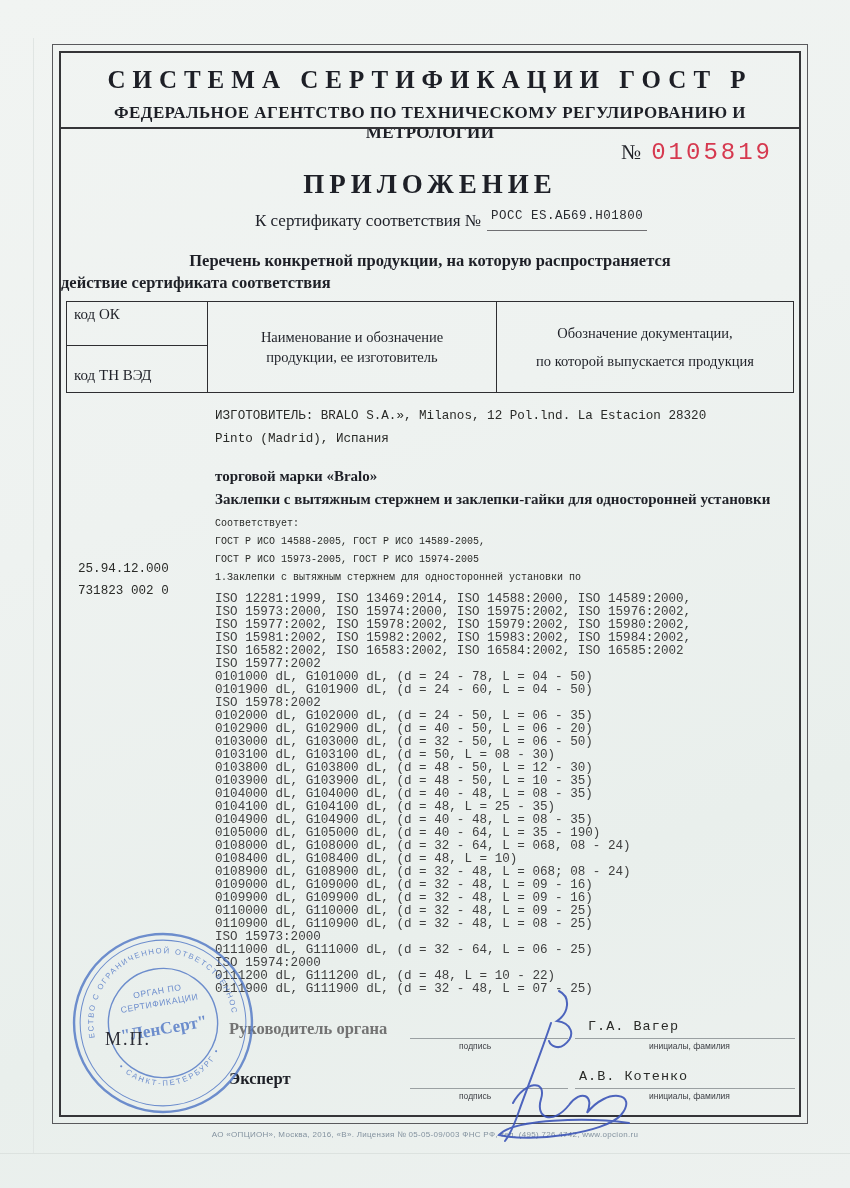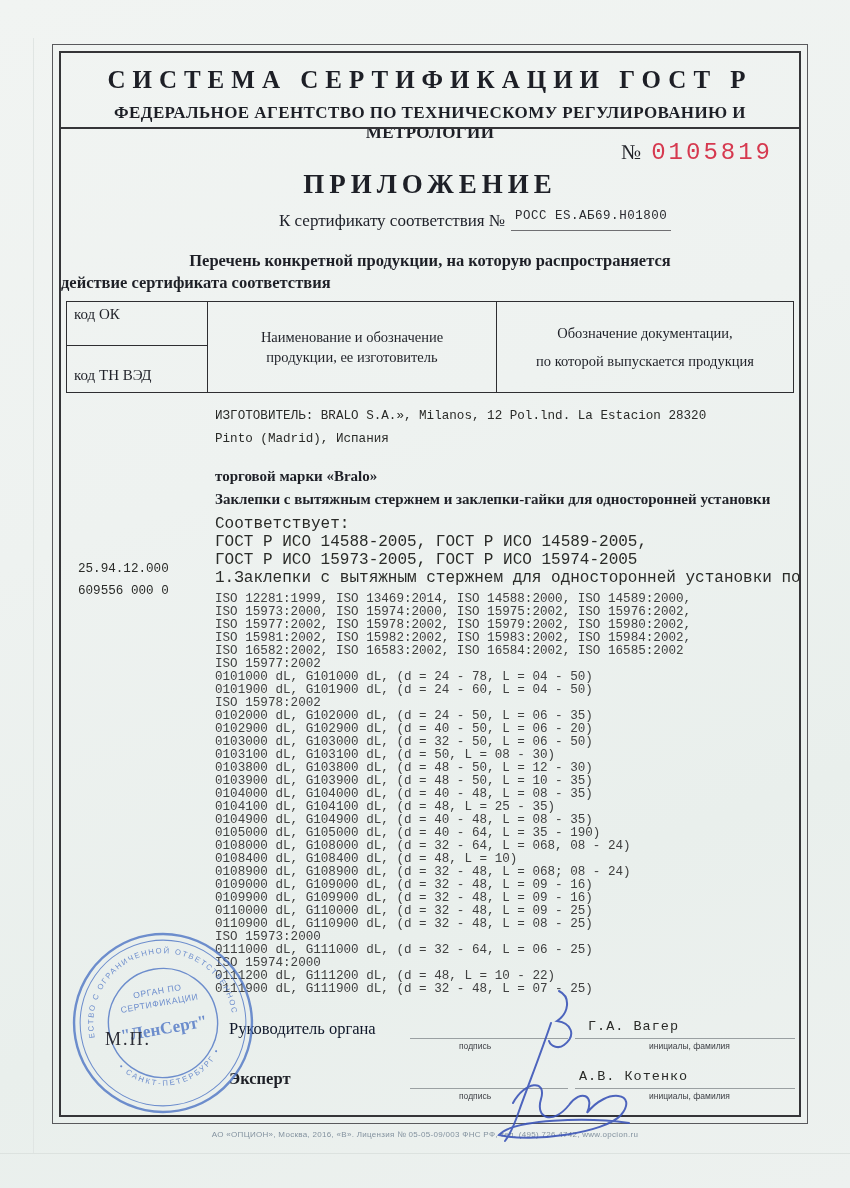--- a/index.html
+++ b/index.html
@@ -33,21 +33,21 @@
   
   .doc-number{position:absolute;top:86px;right:26px;white-space:nowrap;}
   .doc-number .nm{font-size:21px;color:#24252b;margin-right:10px;}
   .doc-number .val{font-family:"Liberation Mono","DejaVu Sans Mono",monospace;
     font-size:24px;letter-spacing:3px;color:#d6394f;}
 
   .appendix-title{position:absolute;left:0;right:0;top:116px;text-align:center;
     font-weight:bold;font-size:27px;letter-spacing:5px;color:#1e2027;}
 
   .cert-line{position:absolute;left:194px;top:158px;white-space:nowrap;}
-  .cert-line .lbl{font-size:17px;color:#20222a;margin-left:24px;}
+  .cert-line .lbl{font-size:17px;color:#20222a;}
   .cert-num{display:inline-block;width:160px;margin-left:6px;border-bottom:1px solid #6f6f72;
     text-align:center;vertical-align:baseline;}
   .cert-num .num{position:relative;top:-7px;font-size:12.5px;letter-spacing:0.5px;color:#2a2b30;}
 
   .purpose1{position:absolute;left:0;right:0;top:198px;text-align:center;font-weight:bold;font-size:16.5px;color:#1e2027;}
   .purpose2{position:absolute;left:0;right:0;top:220px;text-align:left;font-weight:bold;font-size:16.5px;color:#1e2027;}
 
   
   .tbl{position:absolute;left:5px;top:248px;width:726px;height:90px;
     border:1.5px solid #2e2e31;display:flex;}
@@ -60,27 +60,27 @@
     text-align:center;font-size:14.5px;line-height:20px;color:#1f2128;}
   .tbl .c3{flex:1;gap:8px;}
 
   
   .code-ok{position:absolute;left:17px;top:509px;font-size:12.6px;color:#2a2b28;}
   .code-tnved{position:absolute;left:17px;top:531px;font-size:12.6px;color:#2a2b28;}
 
   
   .body-col{position:absolute;left:154px;top:352px;width:575px;}
   .mono-loose{font-size:12.6px;line-height:23px;color:#2a2b28;white-space:pre;}
-  .mono-mid div, .mono-mid{font-size:16px;line-height:18px;color:#2a2b28;white-space:pre;}
+  .mono-mid div, .mono-mid{font-size:10px;line-height:18px;color:#2a2b28;white-space:pre;}
   .bold-prod{font-family:"Liberation Serif",serif;font-weight:bold;font-size:15px;line-height:23px;color:#1e2027;}
   .mono-tight div{font-size:12.6px;line-height:13px;color:#404040;white-space:pre;}
   .gap14{height:14px;} .gap4{height:4px;} .gap6{height:6px;}
 
   
-  .sig-role1{position:absolute;left:168px;top:966px;font-weight:normal;font-size:16.5px;color:#0f172a;}
+  .sig-role1{position:absolute;left:168px;top:966px;font-weight:bold;font-size:16.5px;color:#737373;}
   .sig-role2{position:absolute;left:168px;top:1016px;font-weight:bold;font-size:16.5px;color:#1e2027;}
   .sig-rule{position:absolute;border-bottom:1px solid #9aa0a2;}
   .r1a{left:349px;top:962px;width:158px;height:23px;}
   .r1b{left:514px;top:962px;width:220px;height:23px;}
   .r2a{left:349px;top:1012px;width:158px;height:23px;}
   .r2b{left:514px;top:1012px;width:220px;height:23px;}
   .sig-small{position:absolute;font-family:"Liberation Sans",sans-serif;font-size:8.5px;color:#3c3e44;}
   .lab1a{left:398px;top:988px;} .lab1b{left:588px;top:988px;}
   .lab2a{left:398px;top:1038px;} .lab2b{left:588px;top:1038px;}
   .sig-name{position:absolute;font-family:"Liberation Mono","DejaVu Sans Mono",monospace;
@@ -133,21 +133,21 @@
       <span>Наименование и обозначение</span>
       <span>продукции, ее изготовитель</span>
     </div>
     <div class="c3">
       <span>Обозначение документации,</span>
       <span>по которой выпускается продукция</span>
     </div>
   </div>
 
   <div class="code-ok mono">25.94.12.000</div>
-  <div class="code-tnved mono">609556 000 0</div>
+  <div class="code-tnved mono">731823 002 0</div>
 
   <div class="body-col">
     <div class="mono-loose mono"><div class="mono">ИЗГОТОВИТЕЛЬ: BRALO S.A.», Milanos, 12 Pol.lnd. La Estacion 28320</div><div class="mono">Pinto (Madrid), Испания</div></div>
     <div class="gap14"></div>
     <div class="bold-prod">
         <div class="bold-prod">торговой марки «Bralo»</div>
         <div class="bold-prod">Заклепки с вытяжным стержнем и заклепки-гайки для односторонней установки</div>
       </div>
     <div class="gap4"></div>
     <div class="mono-mid mono"><div class="mono">Соответствует:</div><div class="mono">ГОСТ Р ИСО 14588-2005, ГОСТ Р ИСО 14589-2005,</div><div class="mono">ГОСТ Р ИСО 15973-2005, ГОСТ Р ИСО 15974-2005</div></div>

